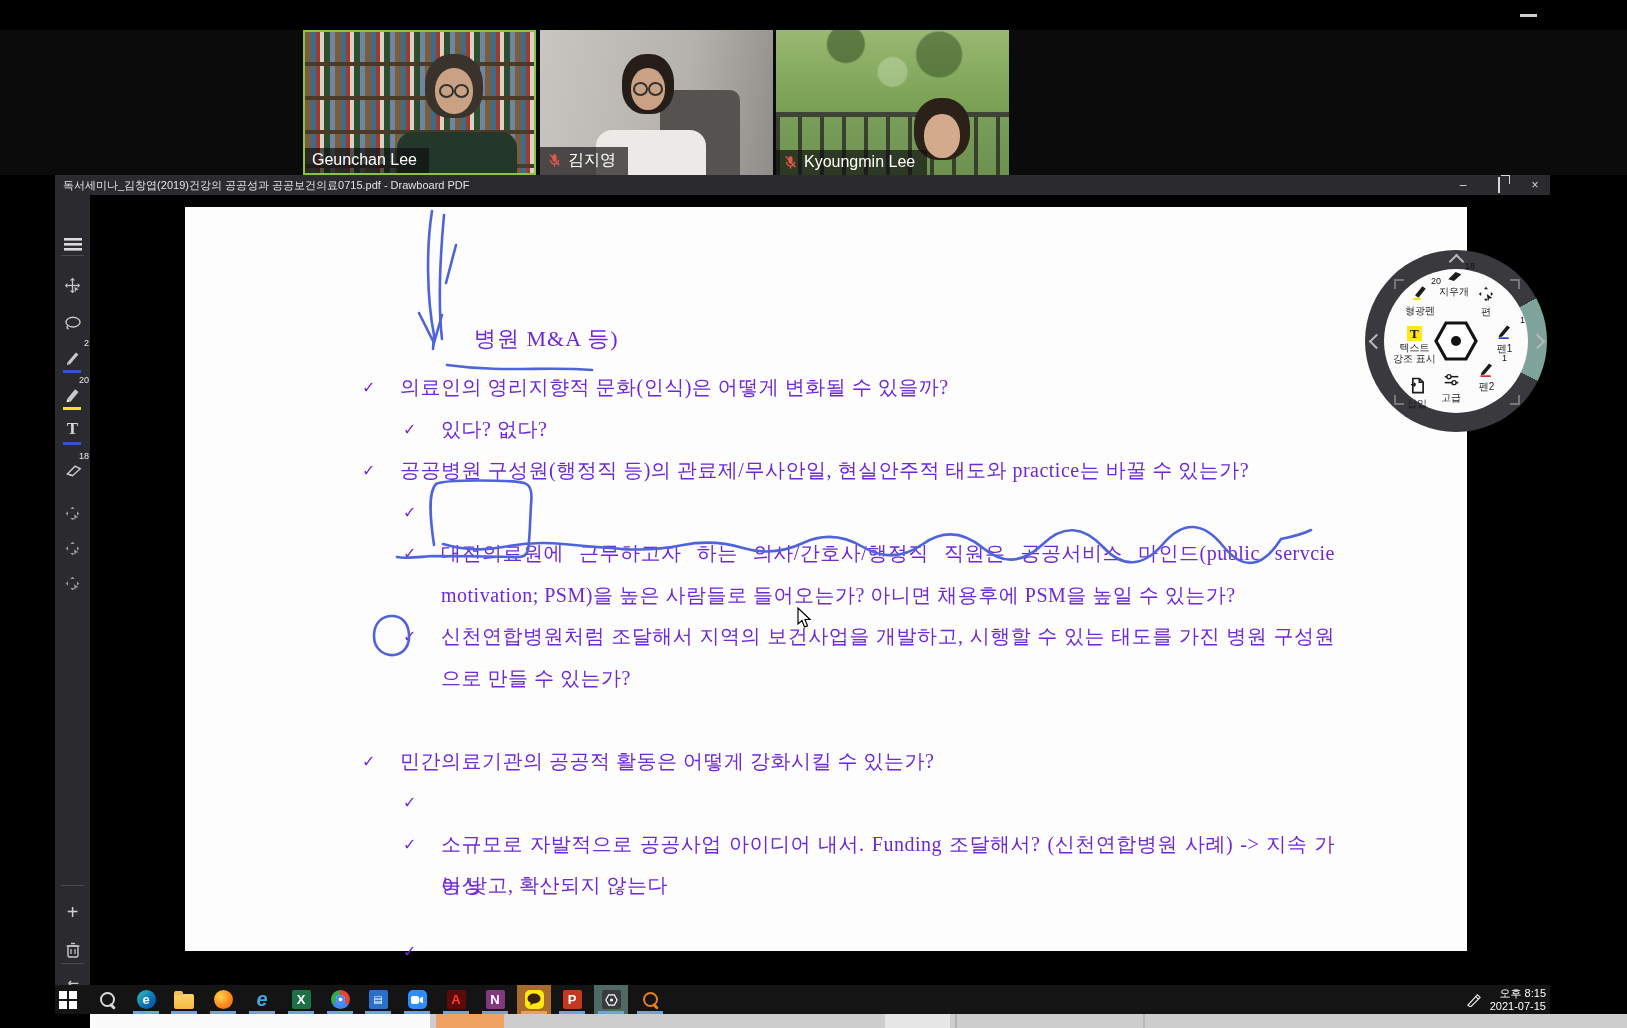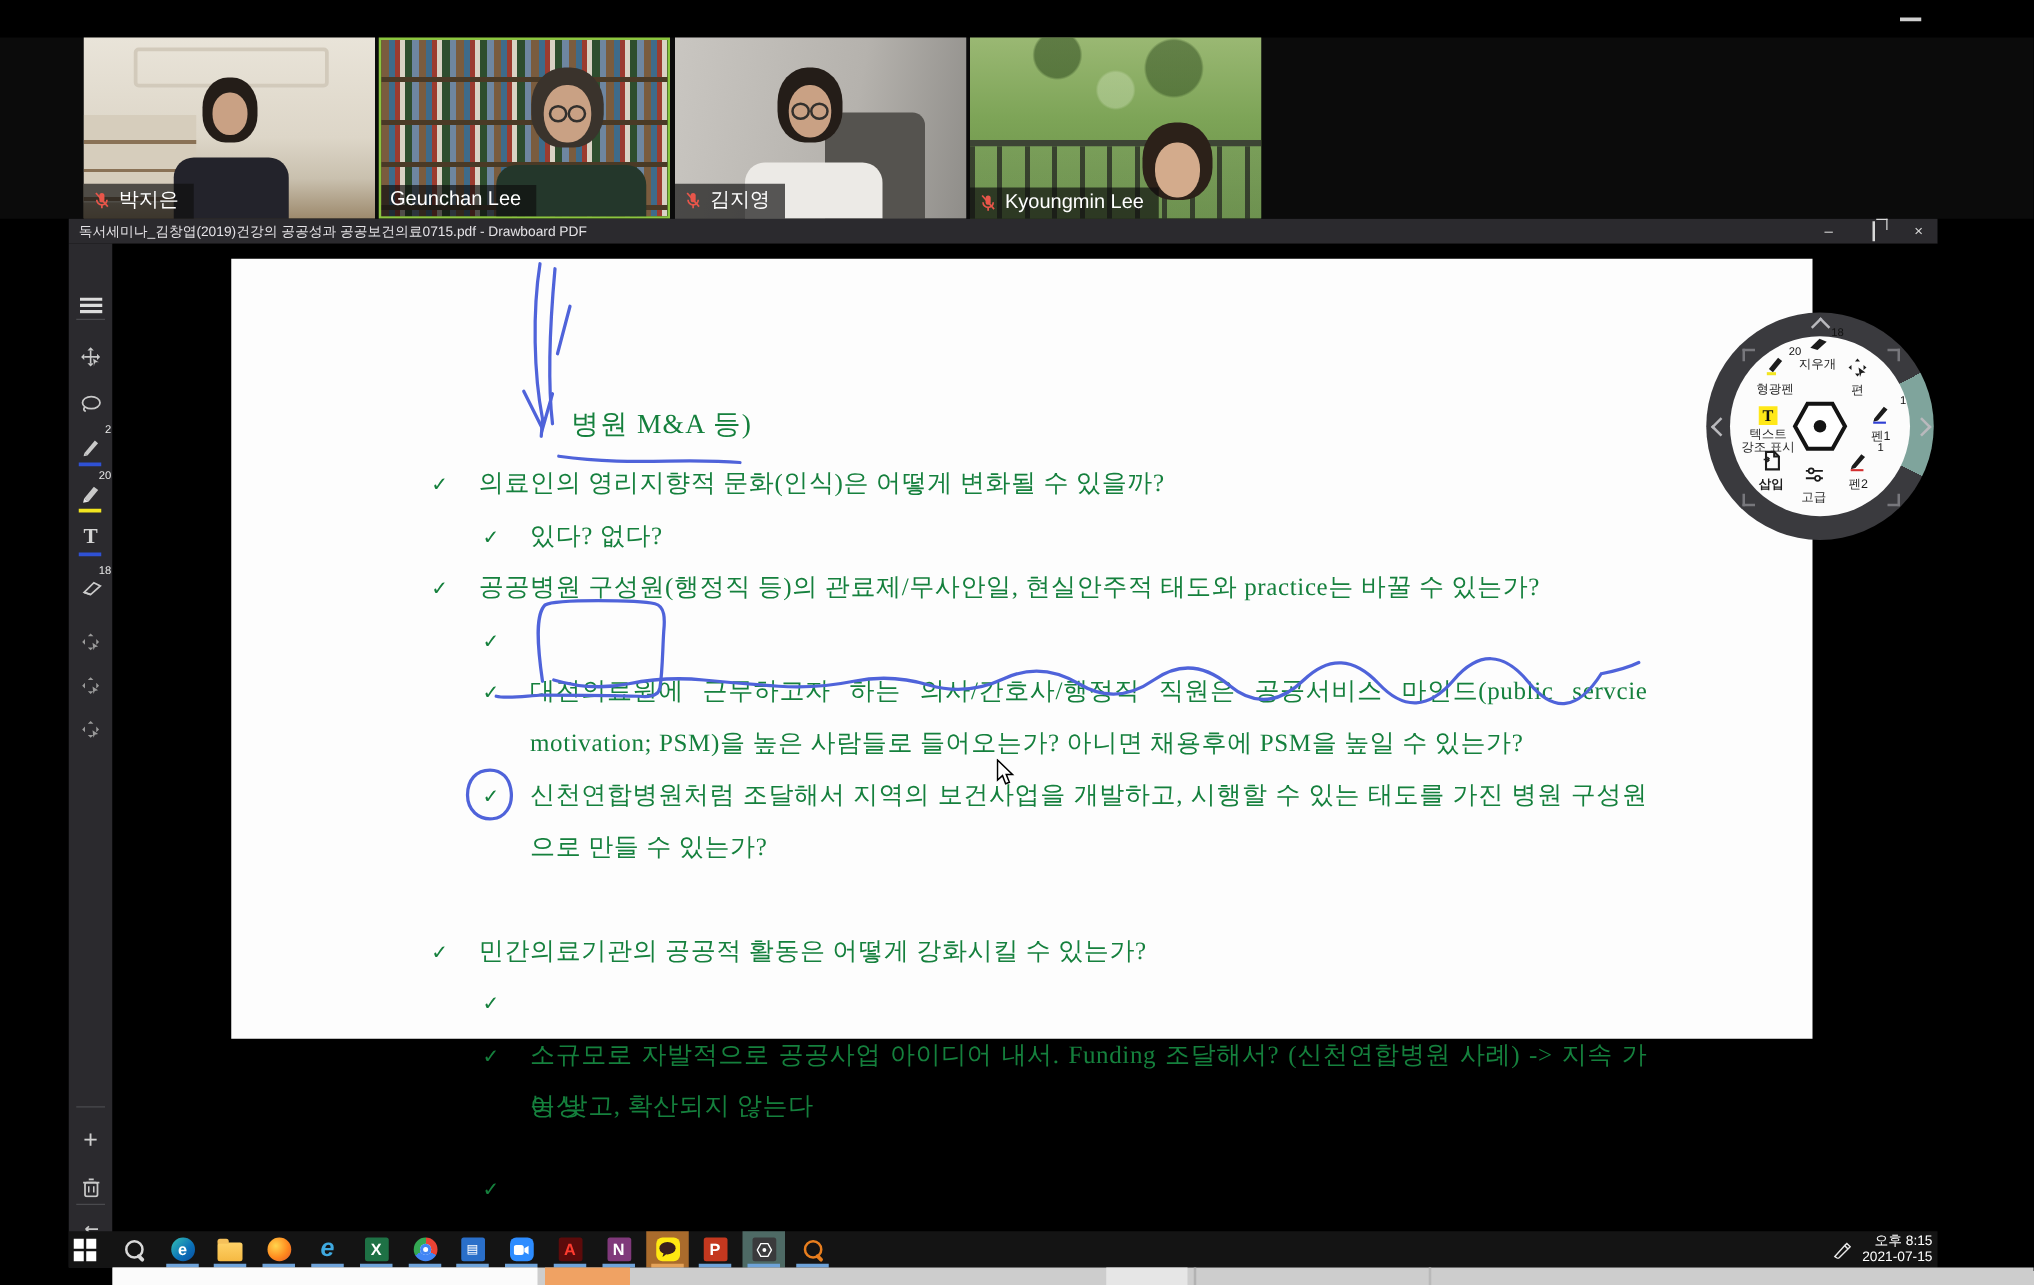--- a/index.html
+++ b/index.html
@@ -54,22 +54,22 @@
   .wc{width:14px;text-align:center;cursor:default;}
   .restore-box{width:8px;height:8px;border:1px solid #d8d8d8;position:relative;background:#2b2a2e;}
   .restore-box::before{content:"";position:absolute;left:2px;top:-3px;width:8px;height:8px;border:1px solid #d8d8d8;border-bottom:none;border-left:none;}
   .side-toolbar{position:absolute;left:0;top:20px;width:35px;height:819px;background:#2b2a2e;}
   .st-icon{position:absolute;left:0;width:35px;height:26px;display:flex;align-items:center;justify-content:center;color:#c9c9c9;}
   .st-divider{position:absolute;left:6px;width:23px;height:1px;background:#4a4a4e;}
   .st-badge{position:absolute;font-size:9px;color:#e8e8e8;top:-6px;right:1px;}
   .bar-under{position:absolute;left:8px;bottom:-3px;width:18px;height:3px;}
 
   .canvas{position:absolute;left:35px;top:20px;width:1460px;height:819px;background:#000;overflow:hidden;}
-  .page{position:absolute;left:95px;top:12px;width:1265px;height:624px;background:#fdfdfd;
-    font-family:"Liberation Serif","DejaVu Serif",serif;color:#15803d;}
+  .page{position:absolute;left:95px;top:12px;width:1265px;height:744px;background:#fdfdfd;
+    font-family:"Liberation Serif","DejaVu Serif",serif;color:#6d28d9;padding-left:17px;}
   .doc-heading{margin:114px 0 0 272px;font-size:22px;height:36px;line-height:36px;letter-spacing:1px;}
   .lines{margin-top:10px;}
   .line{position:relative;height:41.5px;line-height:41.5px;font-size:20px;letter-spacing:.5px;}
   .line .ck{position:absolute;top:0;font-family:"DejaVu Sans",sans-serif;font-size:16px;}
   .line.l1 .ck{left:160px;}
   .line.l1 .tx{margin-left:198px;}
   .line.l2 .ck{left:201px;}
   .line.l2 .tx{margin-left:239px;}
   .line.justify .tx{display:block;width:894px;text-align:justify;text-align-last:justify;}
   .line.gap{height:41.5px;}
@@ -131,38 +131,20 @@
 </style>
 </head>
 <body>
 
 <div class="screen">
 
   <div class="zoom-min"></div>
 
   <div class="video-strip">
 
-    <div class="tile t1" style="left:67px">
-      <div class="ceil"></div>
-      <div class="shelf"></div>
-      <div class="person">
-        <div class="head" style="left:95px;top:32px;width:44px;height:52px;"></div>
-        <div class="face" style="left:103px;top:44px;width:28px;height:34px;"></div>
-        <div class="torso" style="left:72px;top:96px;width:92px;height:50px;background:#23232b;"></div>
-      </div>
-      <div class="name-tag">
-        <svg width="15" height="15" viewBox="0 0 22 22">
-          <rect x="8" y="2" width="6" height="11" rx="3" fill="#e8564a"></rect>
-          <path d="M5,10 a6,6 0 0 0 12,0" stroke="#e8564a" stroke-width="2" fill="none"></path>
-          <line x1="11" y1="16" x2="11" y2="20" stroke="#e8564a" stroke-width="2"></line>
-          <line x1="4" y1="2" x2="18" y2="18" stroke="#e8564a" stroke-width="2"></line>
-        </svg>
-        <span>박지은</span>
-      </div>
-    </div>
 
     <div class="tile t2" style="left:303px">
       <div class="shelfline"></div>
       <div class="person">
         <div class="head" style="left:120px;top:22px;width:58px;height:64px;background:#3a332c;"></div>
         <div class="face" style="left:130px;top:36px;width:38px;height:46px;background:#c9a184;"></div>
         <div class="glasses" style="left:134px;top:52px;"></div>
         <div class="torso" style="left:92px;top:100px;width:120px;height:45px;background:#24372b;"></div>
       </div>
       <div class="name-tag">
@@ -436,21 +418,21 @@
             <svg width="17" height="15" viewBox="0 0 20 17">
                 <line x1="2" y1="4" x2="18" y2="4" stroke="#1c1c1c" stroke-width="1.8"></line>
                 <circle cx="7" cy="4" r="2.4" fill="#fff" stroke="#1c1c1c" stroke-width="1.6"></circle>
                 <line x1="2" y1="11" x2="18" y2="11" stroke="#1c1c1c" stroke-width="1.8"></line>
                 <circle cx="13" cy="11" r="2.4" fill="#fff" stroke="#1c1c1c" stroke-width="1.6"></circle>
               </svg>
           </span>
           <span class="rlabel">고급</span>
         </div>
 
-        <div class="r-item" style="left:42px;top:110px;font-weight:bold;">
+        <div class="r-item" style="left:42px;top:127px;">
           <span class="ricon">
             <svg width="15" height="17" viewBox="0 0 16 18">
                 <path d="M3 1.5 H10 L14 5.5 V16.5 H3 Z" fill="none" stroke="#1c1c1c" stroke-width="1.8"></path>
                 <path d="M10 1.5 V5.5 H14" fill="none" stroke="#1c1c1c" stroke-width="1.8"></path>
                 <path d="M1 8 L6 8 M6 8 L4 6 M6 8 L4 10" stroke="#1c1c1c" stroke-width="1.4" fill="none"></path>
               </svg>
           </span>
           <span class="rlabel">삽입</span>
         </div>
       </div>

